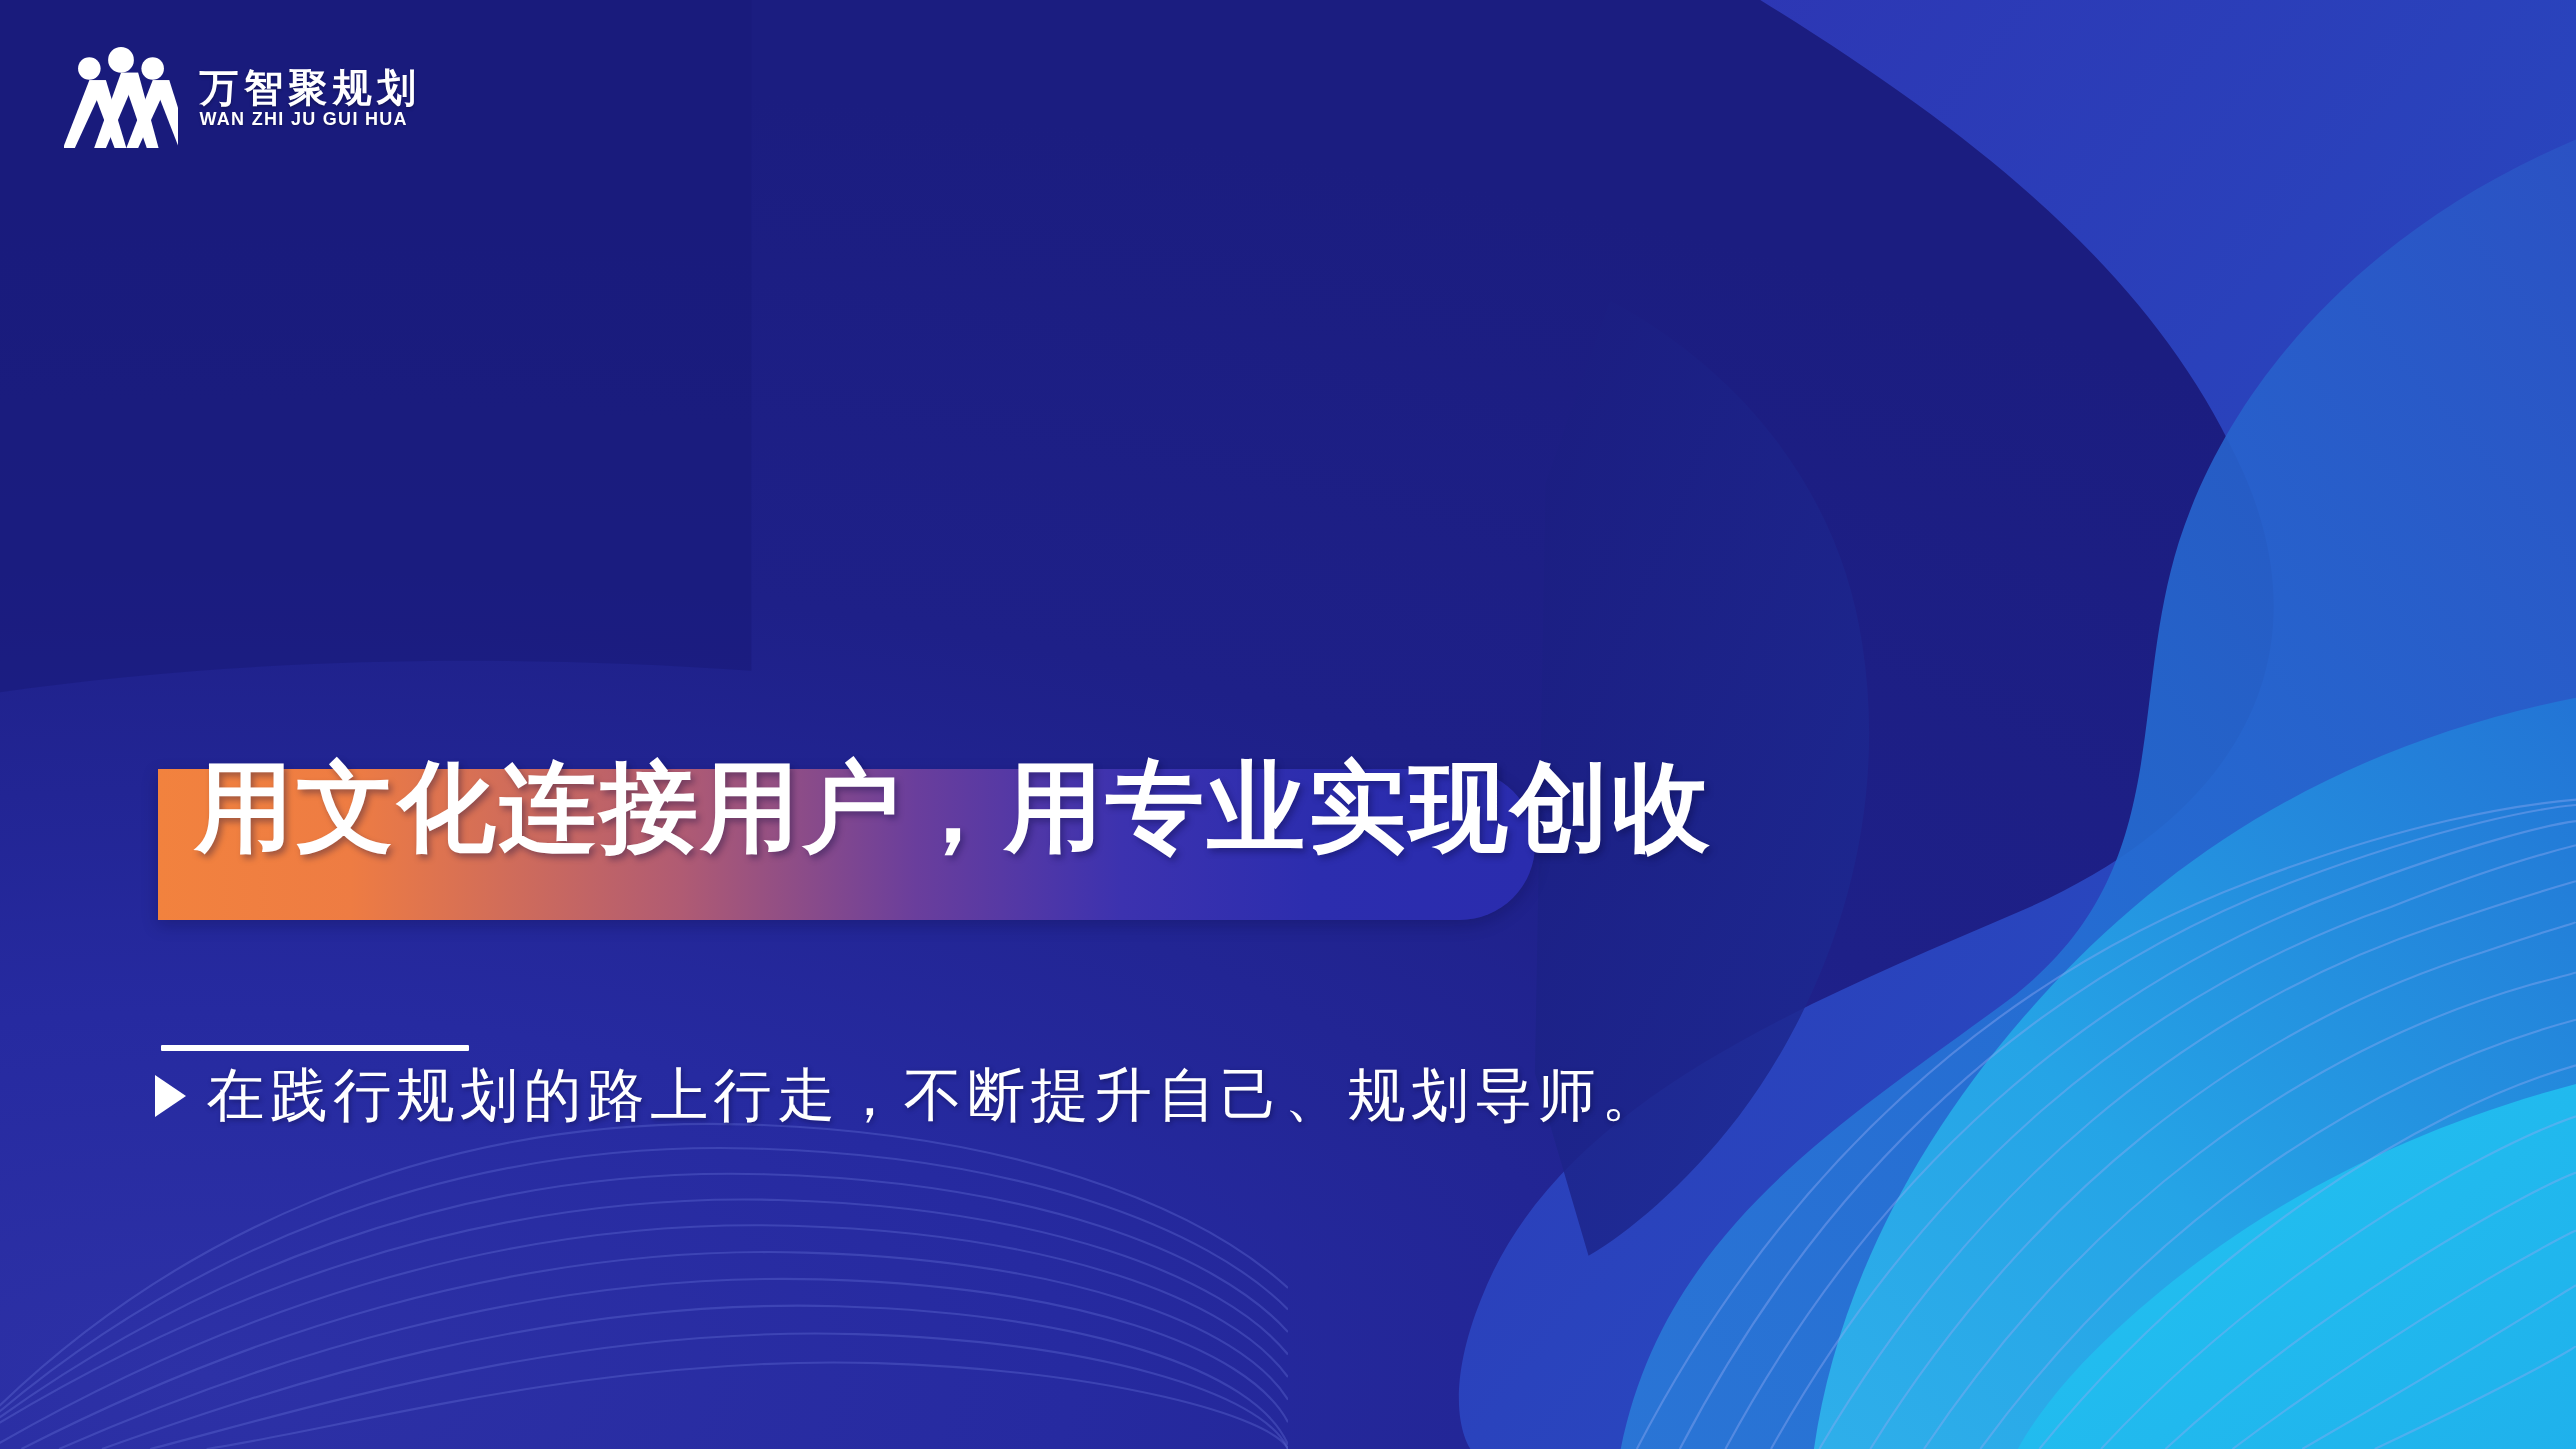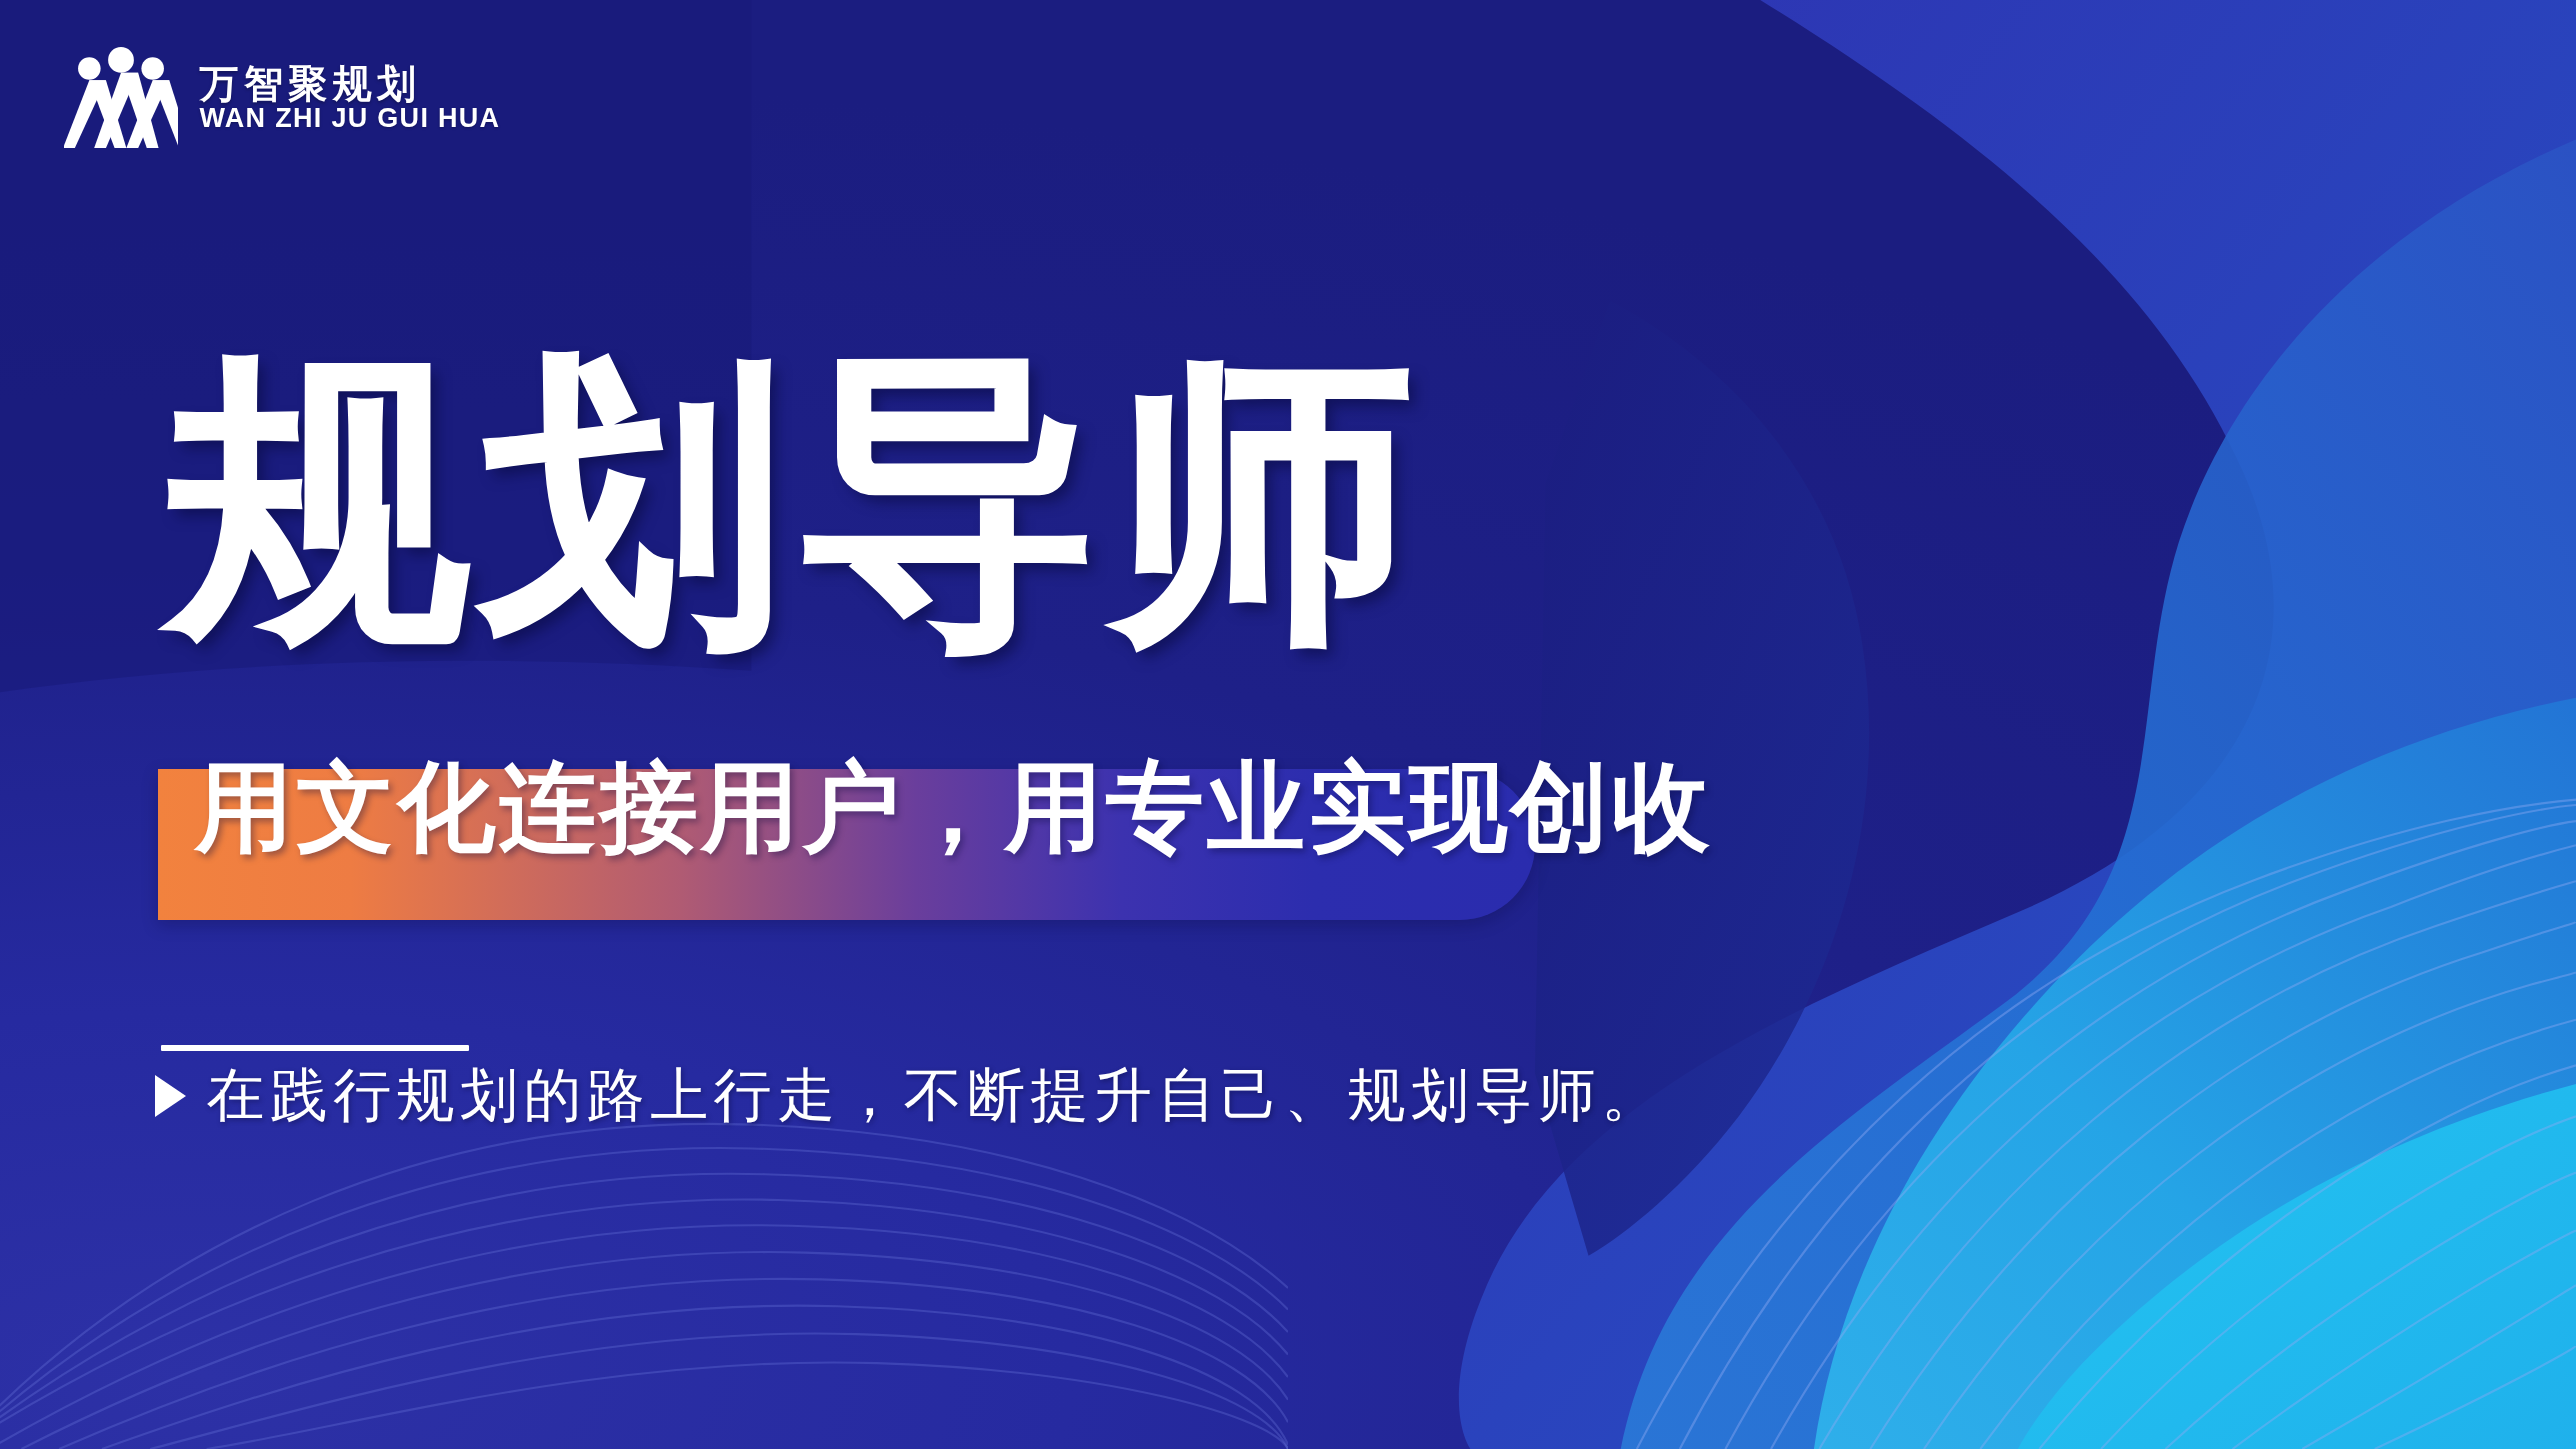--- a/index.html
+++ b/index.html
@@ -29,21 +29,21 @@
   }
   .logo-mark{width:114px;height:102px;display:block;flex:0 0 auto;}
   .logo-txt{display:flex;flex-direction:column;gap:2.1px;}
   .logo-cn{
     color:#ffffff; font-size:39px; font-weight:700; letter-spacing:5.4px;
     line-height:1; font-family:"Liberation Serif","DejaVu Serif",serif;
     white-space:nowrap;
     text-shadow:0 1.6px 3.2px rgba(0,0,0,.28);
   }
   .logo-en{
-    color:#ffffff; font-size:27px; font-weight:700; letter-spacing:1.3px;
+    color:#ffffff; font-size:18px; font-weight:700; letter-spacing:1.3px;
     line-height:1; white-space:nowrap;
     text-shadow:0 1.1px 2.7px rgba(0,0,0,.28);
   }
 
   
   .headline{
     position:absolute; left:167px; top:341px;
     color:#ffffff;
     font-size:303px;
     font-weight:900;
@@ -204,21 +204,20 @@
       <path d="M106 48 L138 48 L176 188 L154 188 Z" fill="#ffffff"></path>
       <path d="M165 62 L196 62 L236 188 L214 188 Z" fill="#ffffff"></path>
       <path d="M165 62 L196 62 L138 188 L116 188 Z" fill="#ffffff"></path>
     </svg>
     <div class="logo-txt">
       <div class="logo-cn">万智聚规划</div>
       <div class="logo-en">WAN ZHI JU GUI HUA</div>
     </div>
   </div>
 
-  <div class="headline">规划导师</div>
 
   <div class="ribbon"></div>
   <div class="ribbon-text">用文化连接用户，用专业实现创收</div>
 
   <div class="rule"></div>
   <div class="tagline-row">
     <div class="tri"></div>
     <div class="tagline">在践行规划的路上行走，不断提升自己、规划导师。</div>
   </div>
 

